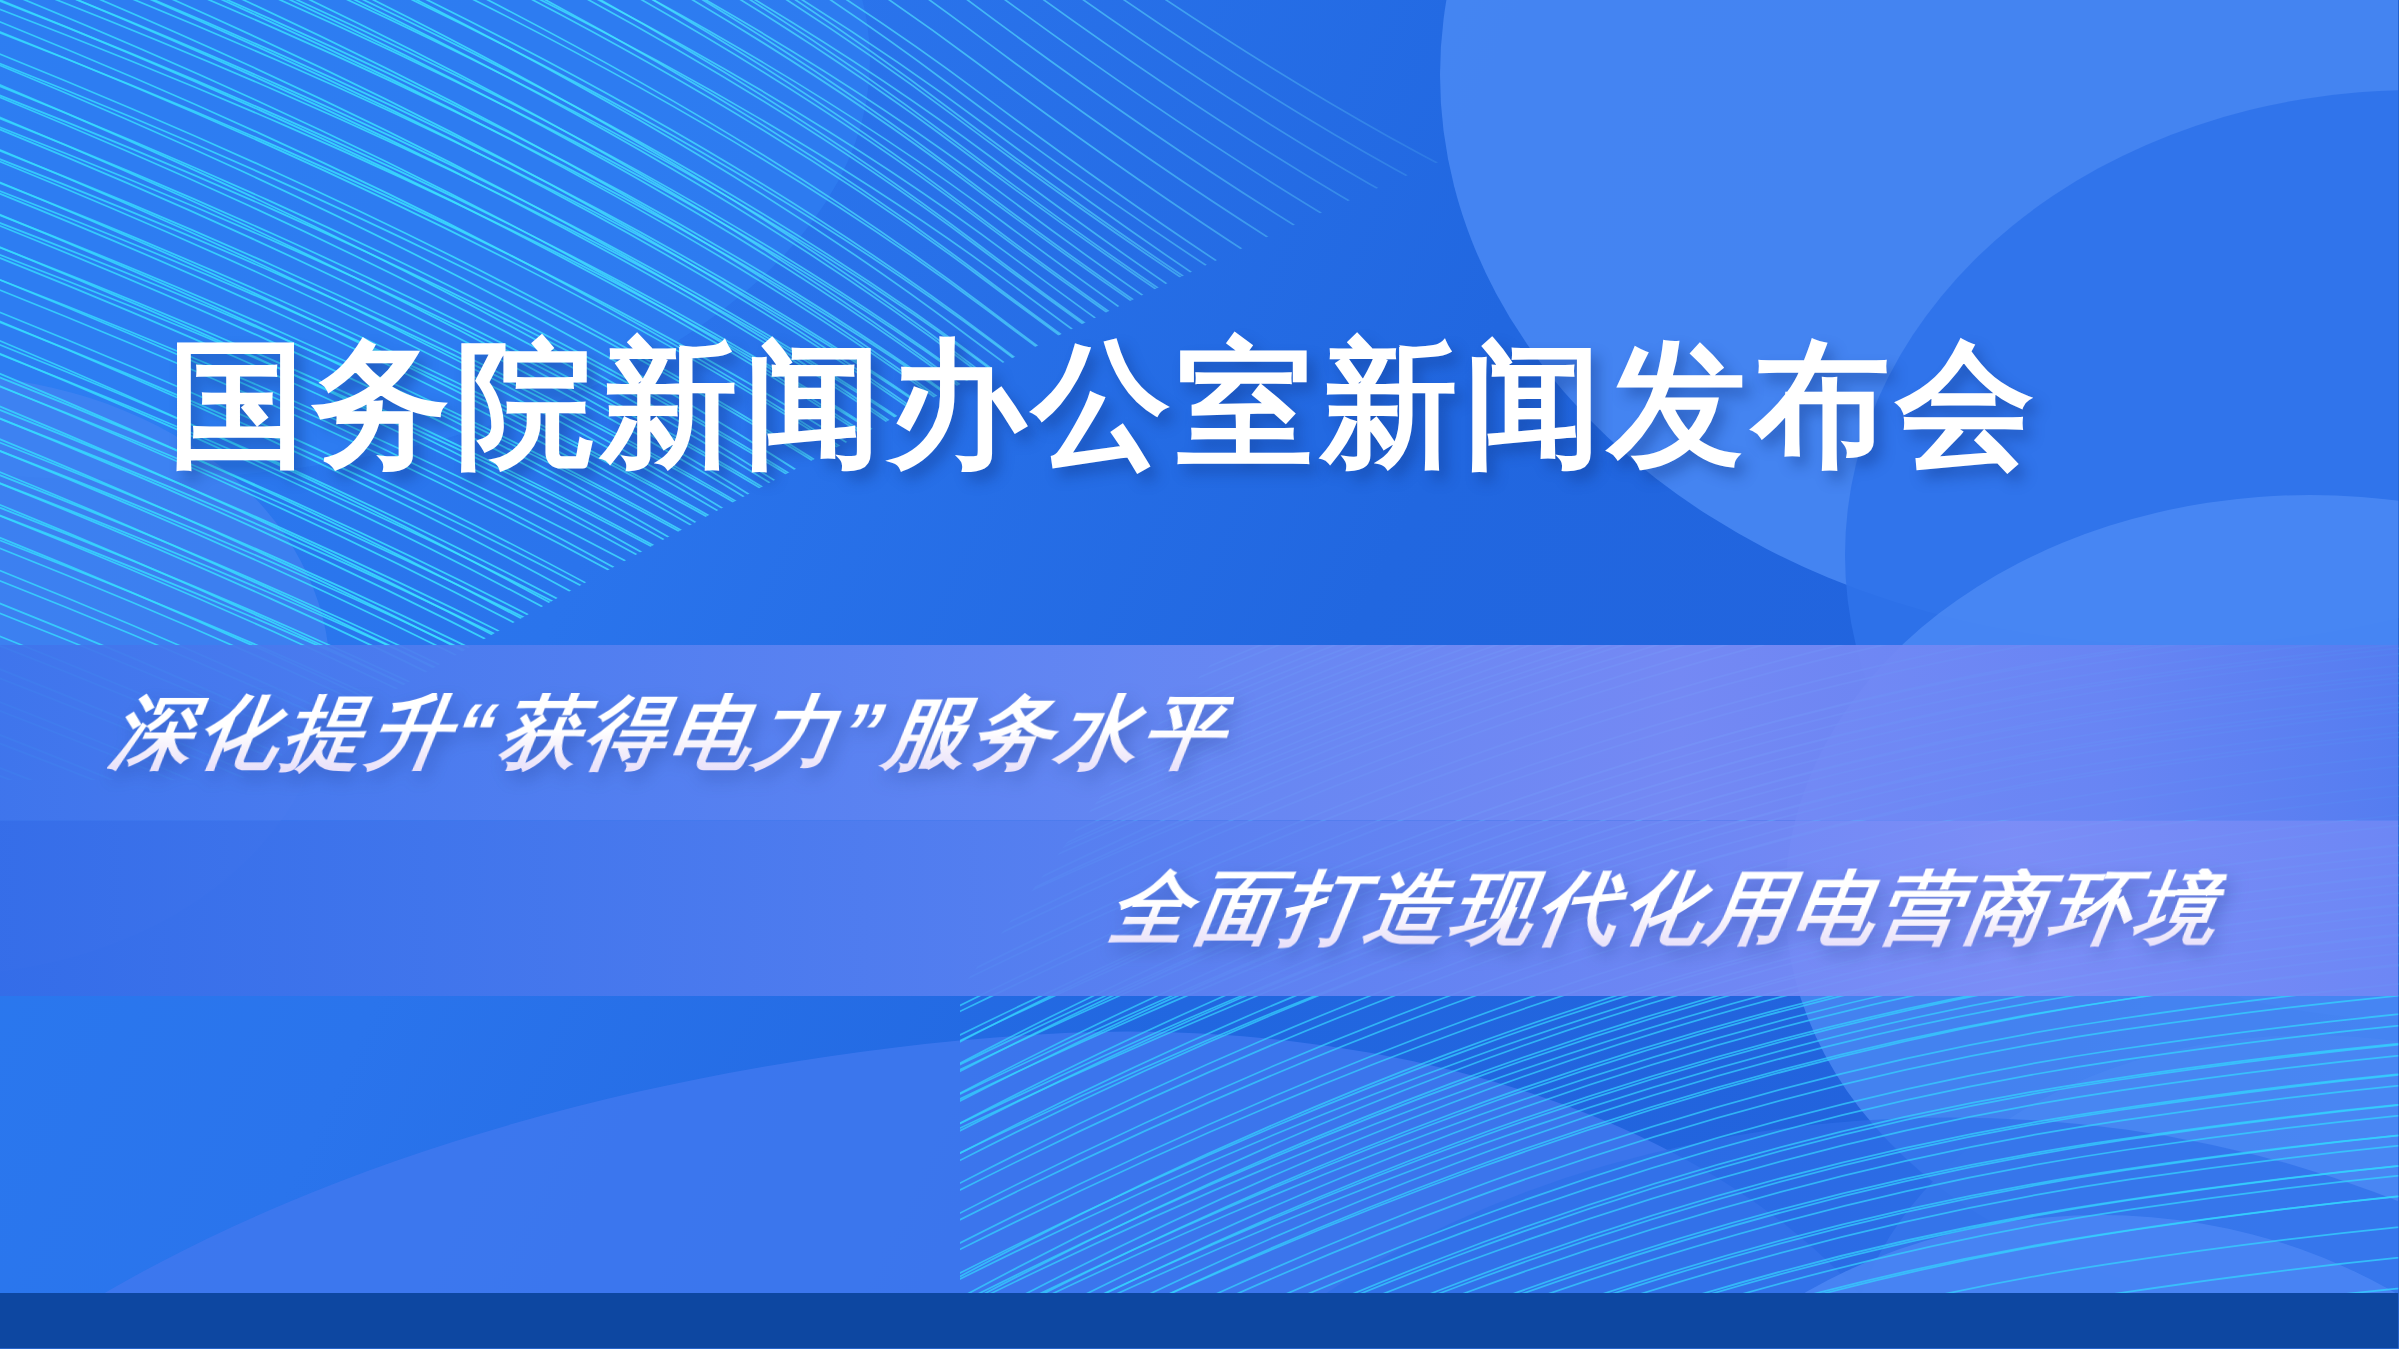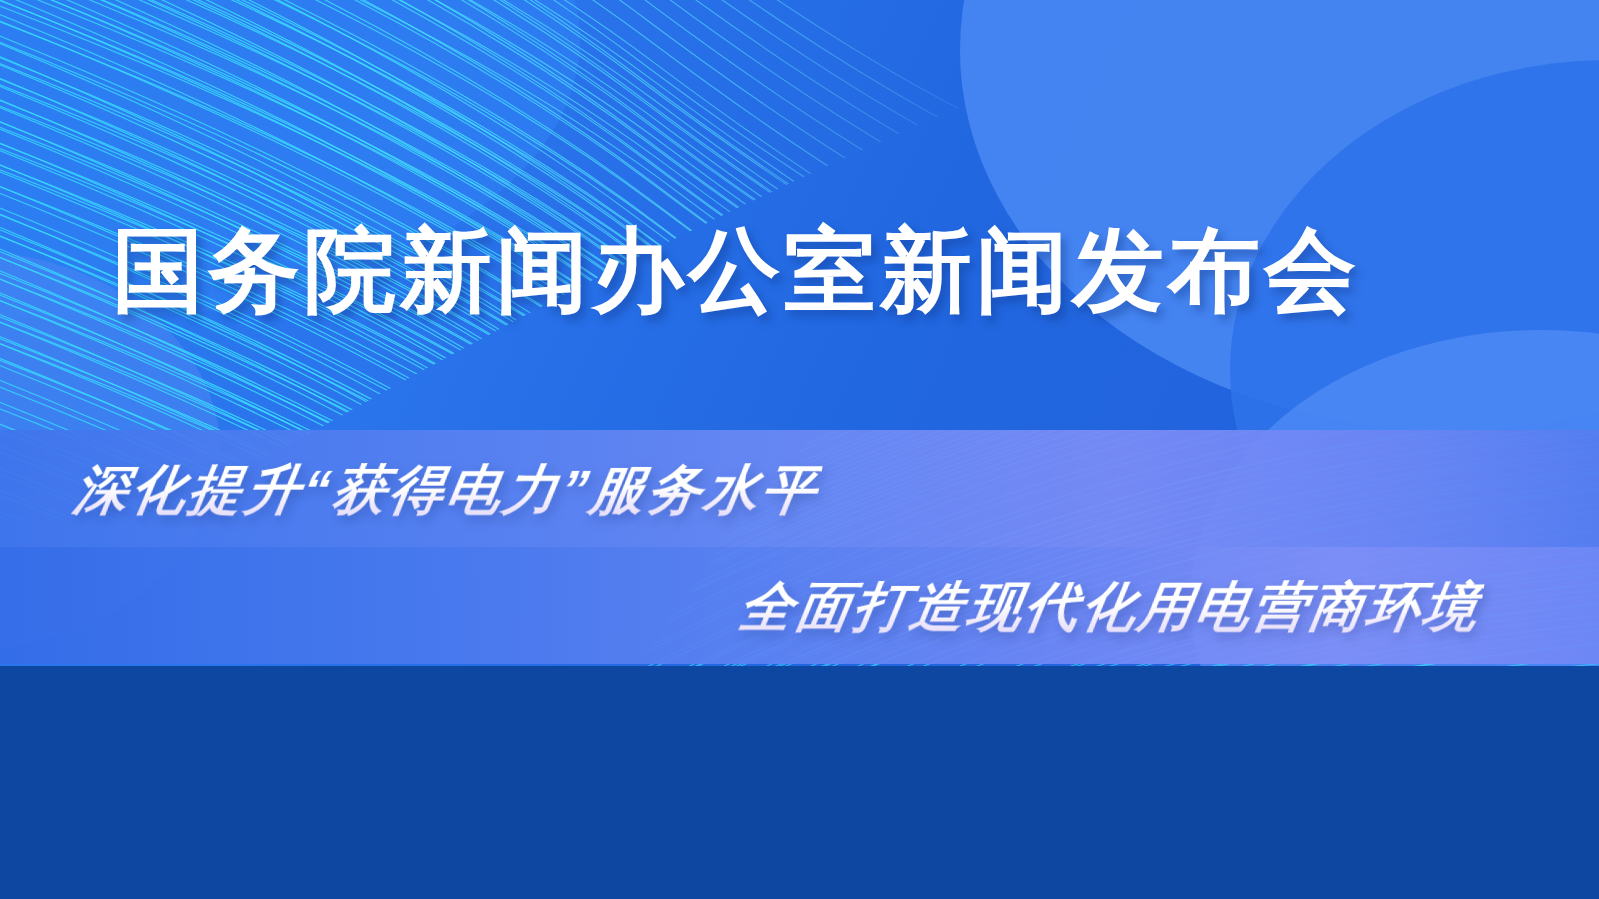--- a/index.html
+++ b/index.html
@@ -3,21 +3,21 @@
 <meta charset="utf-8">
 <style>
   html, body {
     margin: 0;
     padding: 0;
     background: #0d47a1;
   }
   #poster {
     position: relative;
     width: 1599px;
-    height: 666px;
+    height: 862px;
     overflow: hidden;
     background: #2167e0;
     font-family: "Liberation Sans", "DejaVu Sans", sans-serif;
     user-select: none;
   }
 
   
   .bg-layer {
     position: absolute;
     inset: 0;

